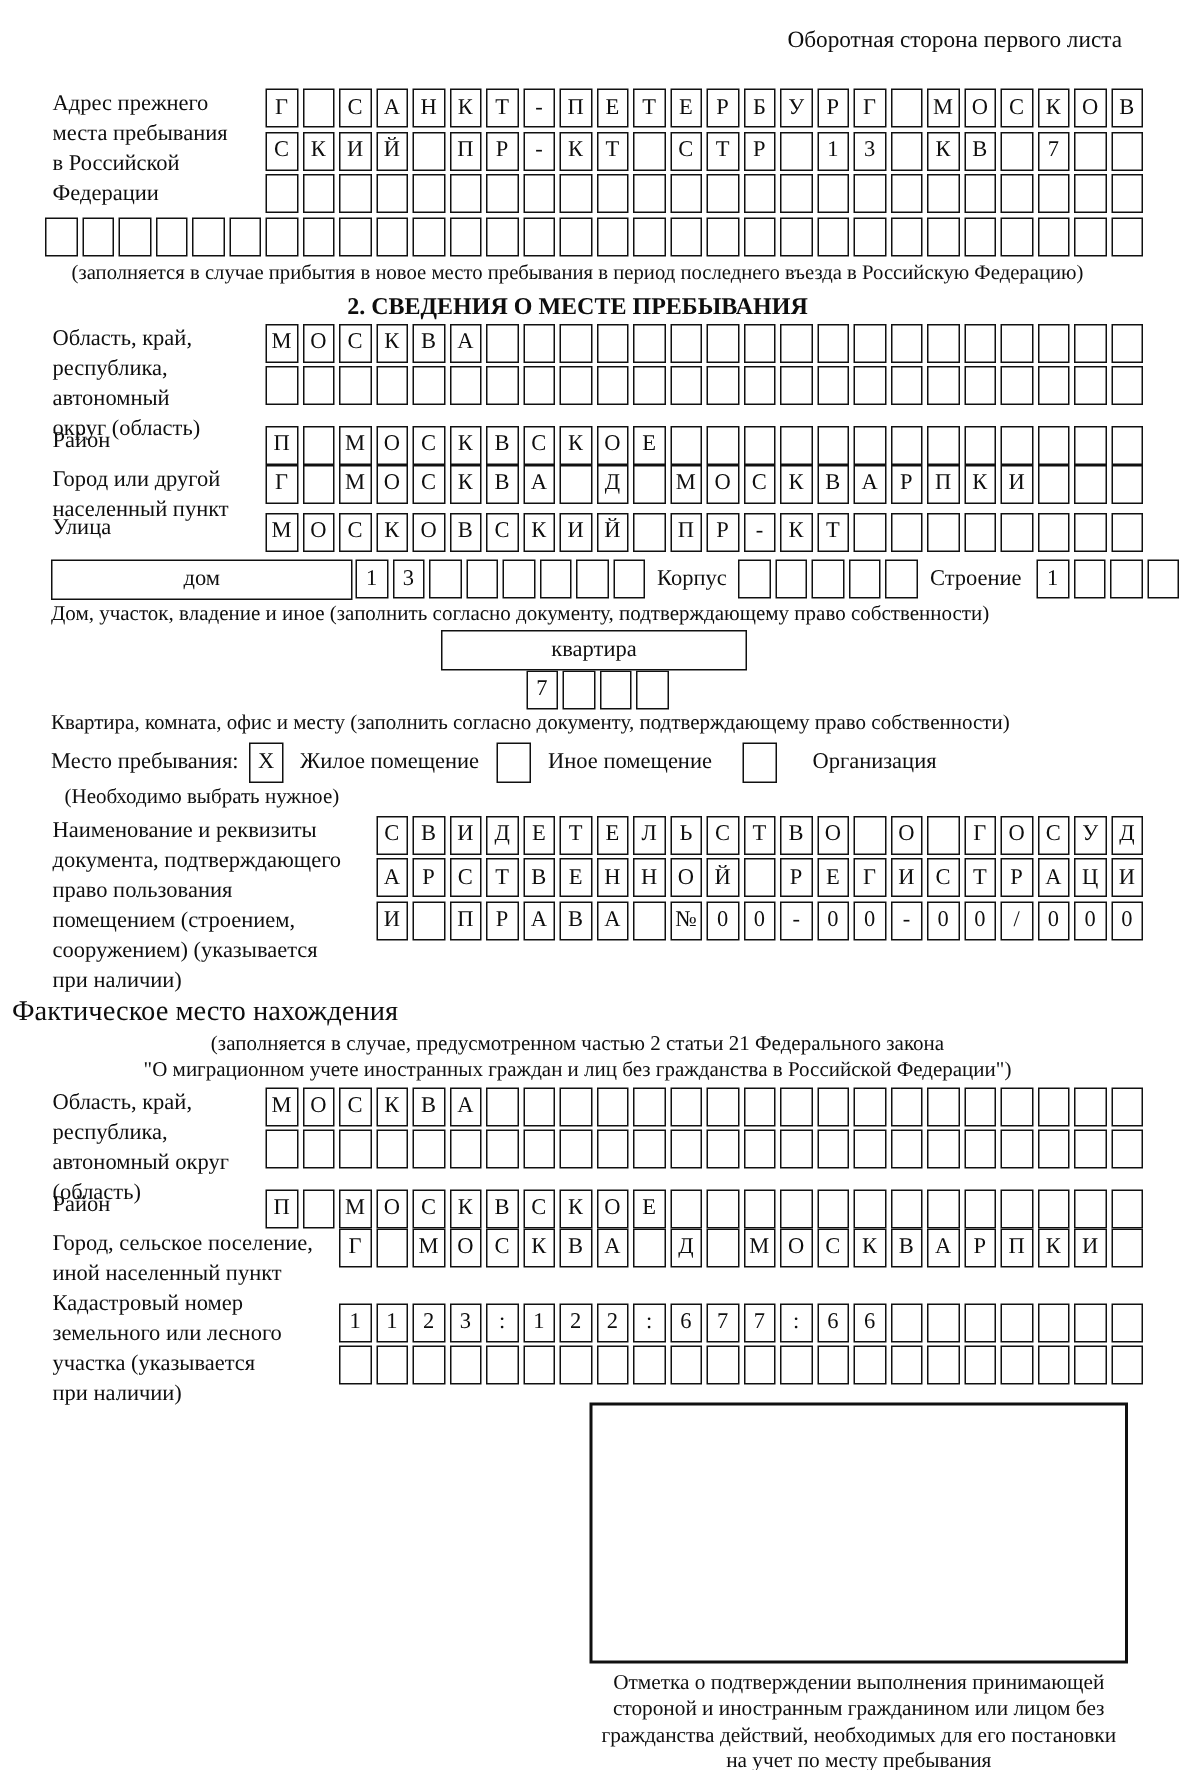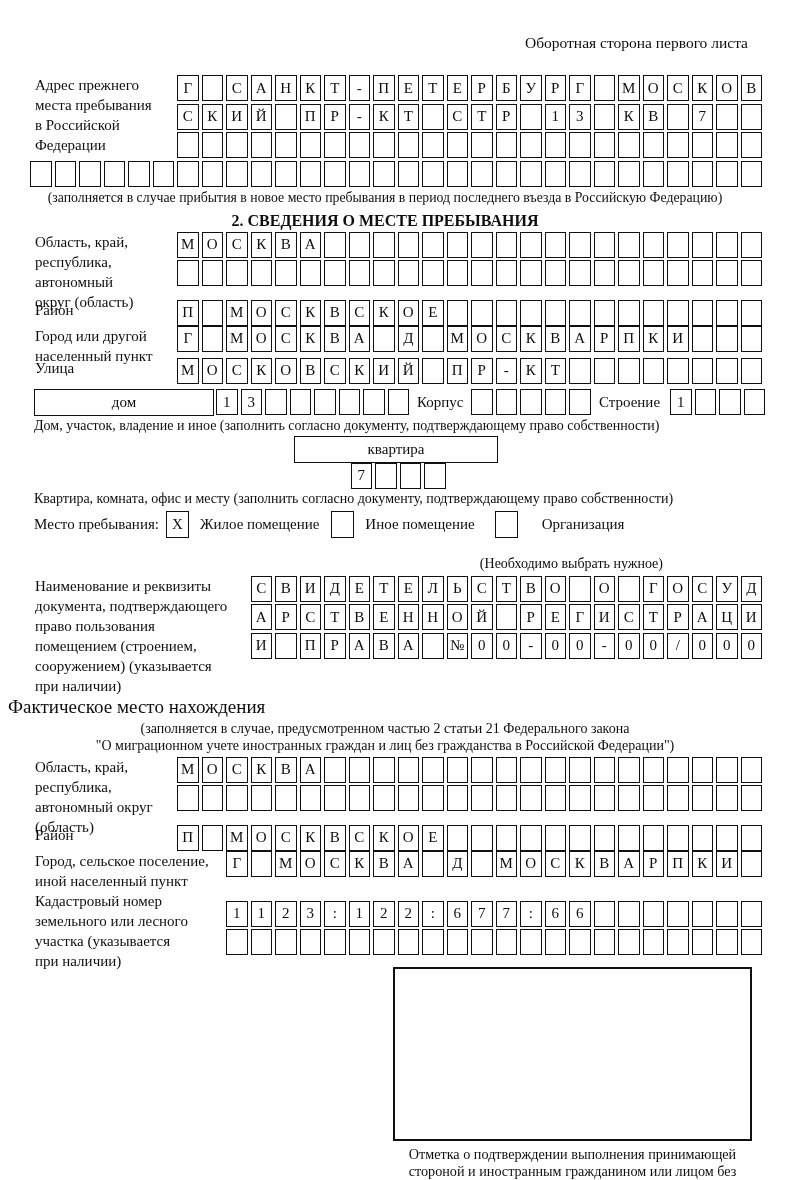--- a/index.html
+++ b/index.html
@@ -1,18 +1,18 @@
 <!DOCTYPE html>
 <html lang="ru"><head>
 <meta charset="utf-8">
 <style>
   html,body{margin:0;padding:0;background:#fff;}
   body{width:800px;height:1180px;overflow:hidden;color:#0e0e0e;
        font-family:"Liberation Serif","DejaVu Serif",serif;}
-  .page{box-sizing:border-box;width:800px;height:1180px;padding:16px 38px 0 8px;}
+  .page{box-sizing:border-box;width:800px;height:1180px;padding:0 38px 0 8px;}
 
   .header-note{padding-top:17px;padding-right:14px;text-align:right;
                font-size:15.5px;line-height:20px;}
 
   
   .boxes{display:flex;gap:3px;justify-content:flex-end;}
   .box{box-sizing:border-box;flex:none;width:21.5px;height:26px;
        border:1.5px solid #101010;display:flex;align-items:center;
        justify-content:center;font-size:15px;background:#fff;}
   .rows-stack{display:flex;flex-direction:column;gap:2.5px;}
@@ -26,36 +26,36 @@
   .center-note{font-size:13.8px;line-height:16px;text-align:center;margin-top:3px;}
   .sec-title{font-size:16px;font-weight:bold;text-align:center;
              line-height:20px;margin-top:5px;}
   .mt1{margin-top:1px;} .up12{margin-top:-12px;} .up8{margin-top:-8px;}
 
   
   .house-row{display:flex;align-items:center;margin-left:26px;margin-top:5px;}
   .field-box{box-sizing:border-box;height:27px;border:1.5px solid #101010;
              display:flex;align-items:center;justify-content:center;
              font-size:15px;flex:none;}
-  .house-label{width:180px;margin-right:2px;}
+  .house-label{width:201px;margin-right:2px;}
   .apt-label{width:204px;margin-right:4px;}
   .inline-lbl{font-size:15px;margin:0 8px;flex:none;}
   .left-note{font-size:14px;line-height:16px;margin:2px 0 0 26px;}
   .apt-row{margin-top:2px;flex-direction:column;}
 
   
   .stay-row{display:flex;align-items:center;margin-left:26px;margin-top:4px;
             font-size:15px;}
   .cb{box-sizing:border-box;width:23px;height:27px;border:1.5px solid #101010;
       display:flex;align-items:center;justify-content:center;font-size:15px;flex:none;}
   .cb1{margin-left:7px;} .lbl1{margin-left:11px;}
   .cb2{margin-left:12px;} .lbl2{margin-left:11px;}
   .cb3{margin-left:20px;} .lbl3{margin-left:24px;}
-  .choose-note{font-size:14px;line-height:16px;text-align:right;width:620px;
-               margin-left:35px;margin-top:18px;}
+  .choose-note{font-size:14px;line-height:16px;text-align:left;width:620px;
+               margin-left:35px;margin-top:2px;}
 
   .doc-block{margin-top:4px;}
 
   .fact-title{font-size:19px;font-weight:normal;text-align:left;
               line-height:18px;margin-top:2px;}
   .fact-sub{font-size:14px;line-height:17px;text-align:center;margin-top:4px;
             white-space:pre-line;}
   .mt3{margin-top:3px;}
   .cad-boxes{margin-top:10px;}
 

